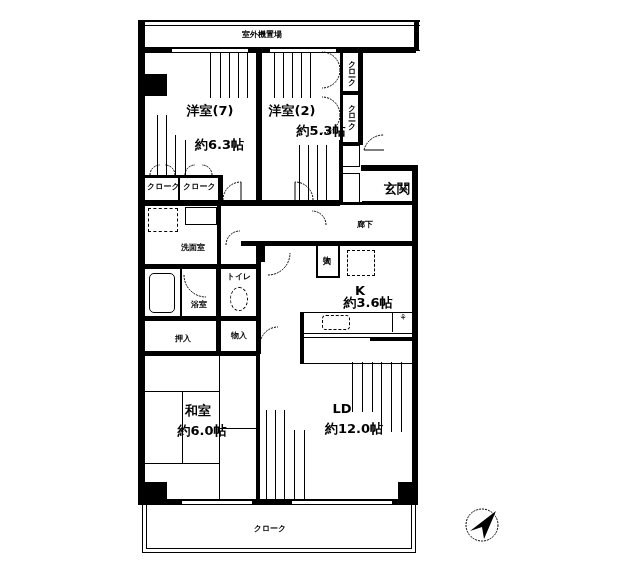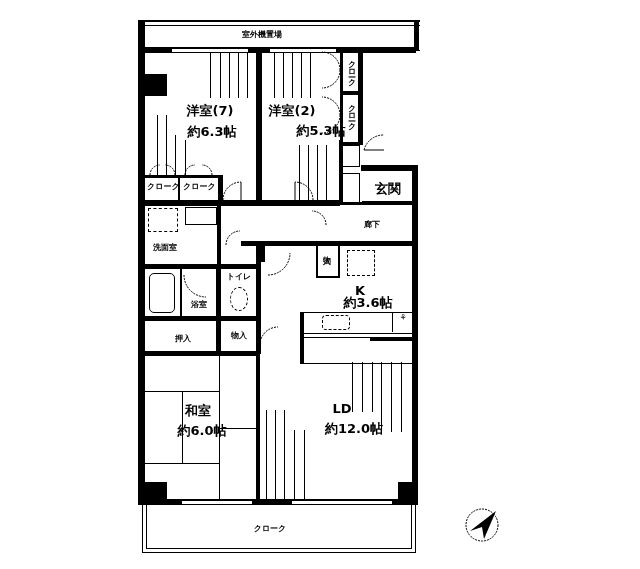--- a/index.html
+++ b/index.html
@@ -40,28 +40,28 @@
   <div class="wall" style="left:340px;top:50px;width:3px;height:95px;"></div>
   <div class="wall" style="left:358px;top:50px;width:5px;height:95px;"></div>
   <div class="wall" style="left:340px;top:91px;width:22px;height:4px;"></div>
   <div class="wall" style="left:340px;top:142px;width:22px;height:3px;"></div>
   <div class="wall" style="left:339px;top:140px;width:4px;height:65px;"></div>
 
   <div class="wall" style="left:361px;top:165px;width:57px;height:6px;"></div>
   <div class="wall" style="left:340px;top:142px;width:3px;height:60px;"></div>
   <div class="abs" style="left:343px;top:145px;width:16px;height:20px;border:1px solid #000;border-left:none;"></div>
   <div class="abs" style="left:343px;top:173px;width:16px;height:28px;border:1px solid #000;border-left:none;"></div>
-  <div class="lbl" style="left:366px;top:181px;width:44px;">玄関</div>
+  <div class="lbl" style="left:375px;top:181px;width:44px;">玄関</div>
   <div class="thin" style="left:362px;top:201px;width:50px;height:1px;"></div>
 
   <div class="abs vtxt" style="left:345px;top:54px;height:36px;">クローク</div>
   <div class="abs vtxt" style="left:345px;top:98px;height:40px;">クローク</div>
 
   <div class="lbl" style="left:182px;top:103px;width:56px;">洋室(7)</div>
-  <div class="lbl" style="left:180px;top:124px;width:64px;">約6.3帖</div>
+  <div class="lbl" style="left:180px;top:137px;width:64px;text-align:right;">約6.3帖</div>
 
   <div class="lbl" style="left:264px;top:103px;width:56px;">洋室(2)</div>
   <div class="lbl" style="left:262px;top:123px;width:64px;margin-left:27px;">約5.3帖</div>
 
   <div class="flooring" style="left:210px;top:53px;height:45px;"></div>
   <div class="flooring" style="left:220px;top:53px;height:45px;"></div>
   <div class="flooring" style="left:229px;top:53px;height:45px;"></div>
   <div class="flooring" style="left:238px;top:53px;height:45px;"></div>
   <div class="flooring" style="left:247px;top:53px;height:45px;"></div>
   <div class="flooring" style="left:157px;top:115px;height:60px;"></div>
@@ -80,27 +80,27 @@
   <div class="flooring" style="left:326px;top:145px;height:55px;"></div>
 
   <div class="wall" style="left:145px;top:175px;width:76px;height:3px;"></div>
   <div class="abs" style="left:145px;top:178px;width:33px;height:22px;border-right:2px solid #000;"></div>
   <div class="lbl small" style="left:147px;top:182px;width:30px;">クローク</div>
   <div class="lbl small" style="left:183px;top:182px;width:32px;">クローク</div>
   <div class="wall" style="left:218px;top:175px;width:5px;height:30px;"></div>
 
   <div class="wall" style="left:145px;top:200px;width:195px;height:6px;"></div>
   <div class="wall" style="left:339px;top:202px;width:73px;height:3px;"></div>
-  <div class="lbl small" style="left:350px;top:220px;width:30px;text-align:right;">廊下</div>
+  <div class="lbl small" style="left:350px;top:220px;width:30px;">廊下</div>
   <div class="wall" style="left:241px;top:241px;width:171px;height:5px;"></div>
 
   <div class="wall" style="left:217px;top:205px;width:4px;height:60px;"></div>
   <div class="abs" style="left:148px;top:208px;width:28px;height:22px;border:1px dashed #000;"></div>
   <div class="abs" style="left:185px;top:207px;width:30px;height:16px;border:1px solid #000;"></div>
-  <div class="lbl small" style="left:148px;top:243px;width:34px;">洗面室</div>
+  <div class="lbl small" style="left:176px;top:243px;width:34px;">洗面室</div>
   <div class="wall" style="left:145px;top:264px;width:115px;height:5px;"></div>
 
   <div class="thin" style="left:180px;top:269px;width:2px;height:48px;"></div>
   <div class="abs" style="left:149px;top:273px;width:24px;height:38px;border:1px solid #000;border-radius:5px;"></div>
   <div class="lbl small" style="left:183px;top:300px;width:32px;">浴室</div>
   <div class="wall" style="left:216px;top:264px;width:5px;height:90px;"></div>
   <div class="wall" style="left:145px;top:316px;width:115px;height:5px;"></div>
 
   <div class="wall" style="left:256px;top:246px;width:5px;height:108px;"></div>
   <div class="lbl small" style="left:222px;top:272px;width:34px;">トイレ</div>

